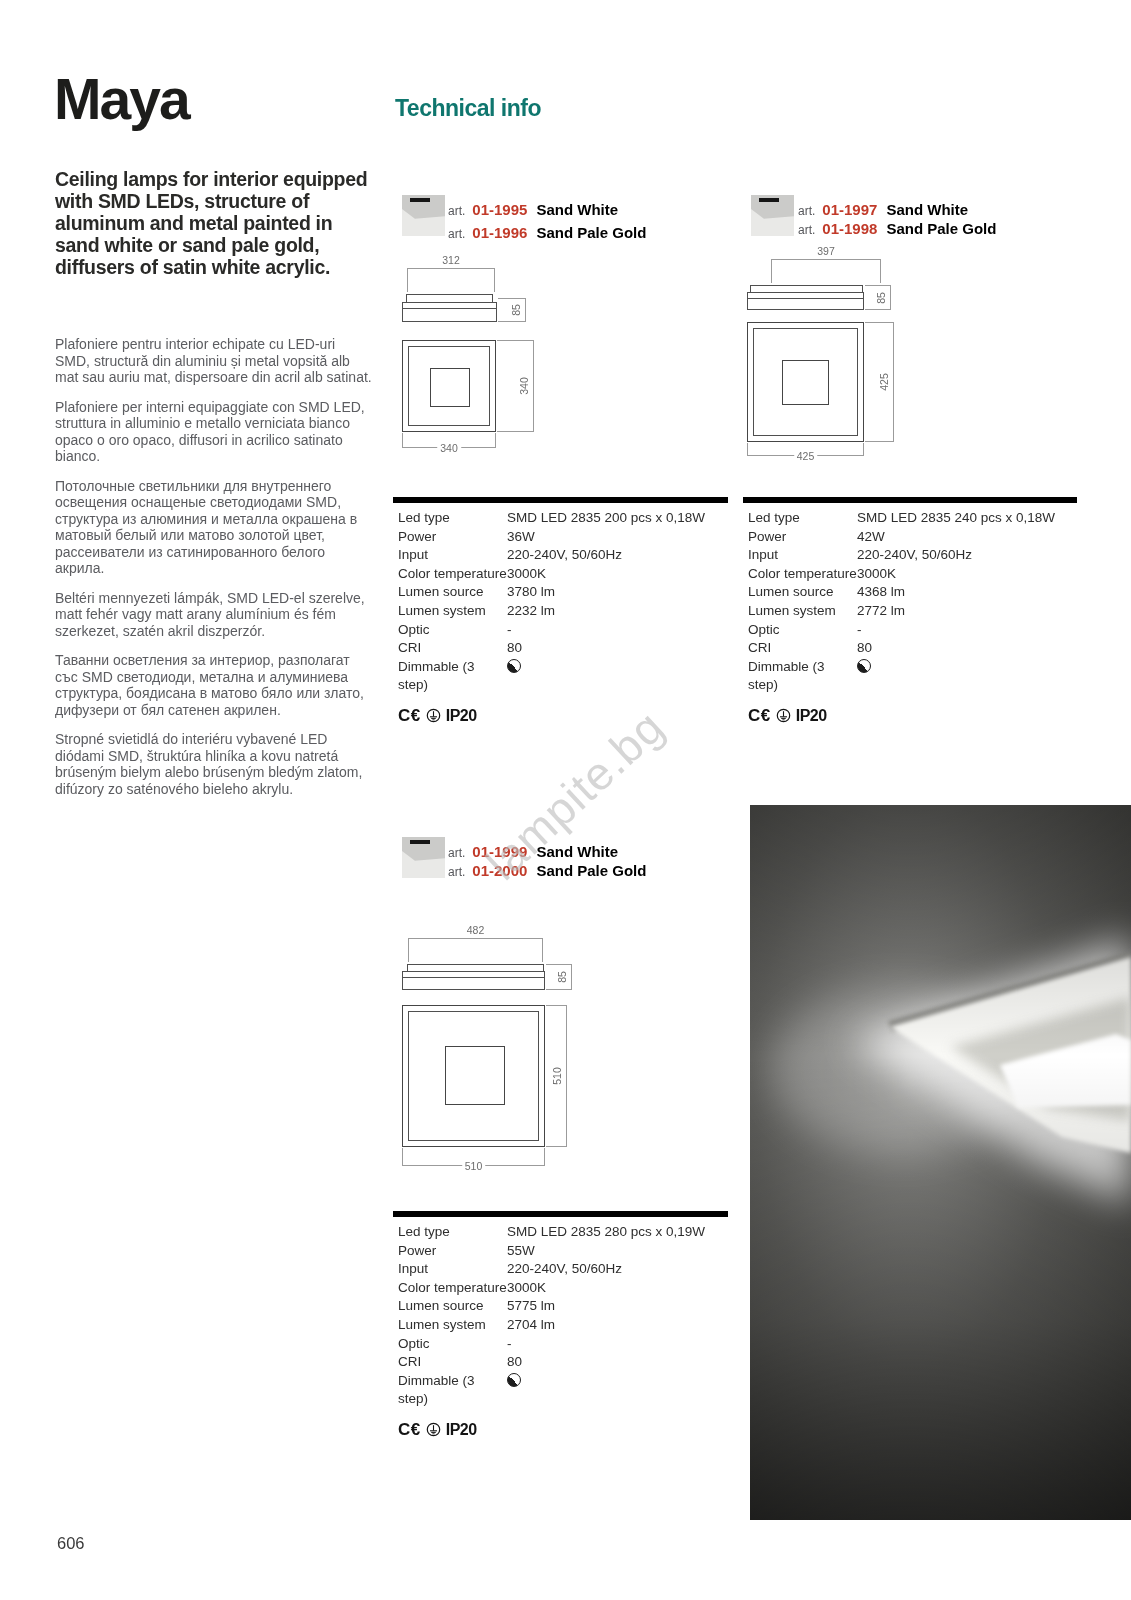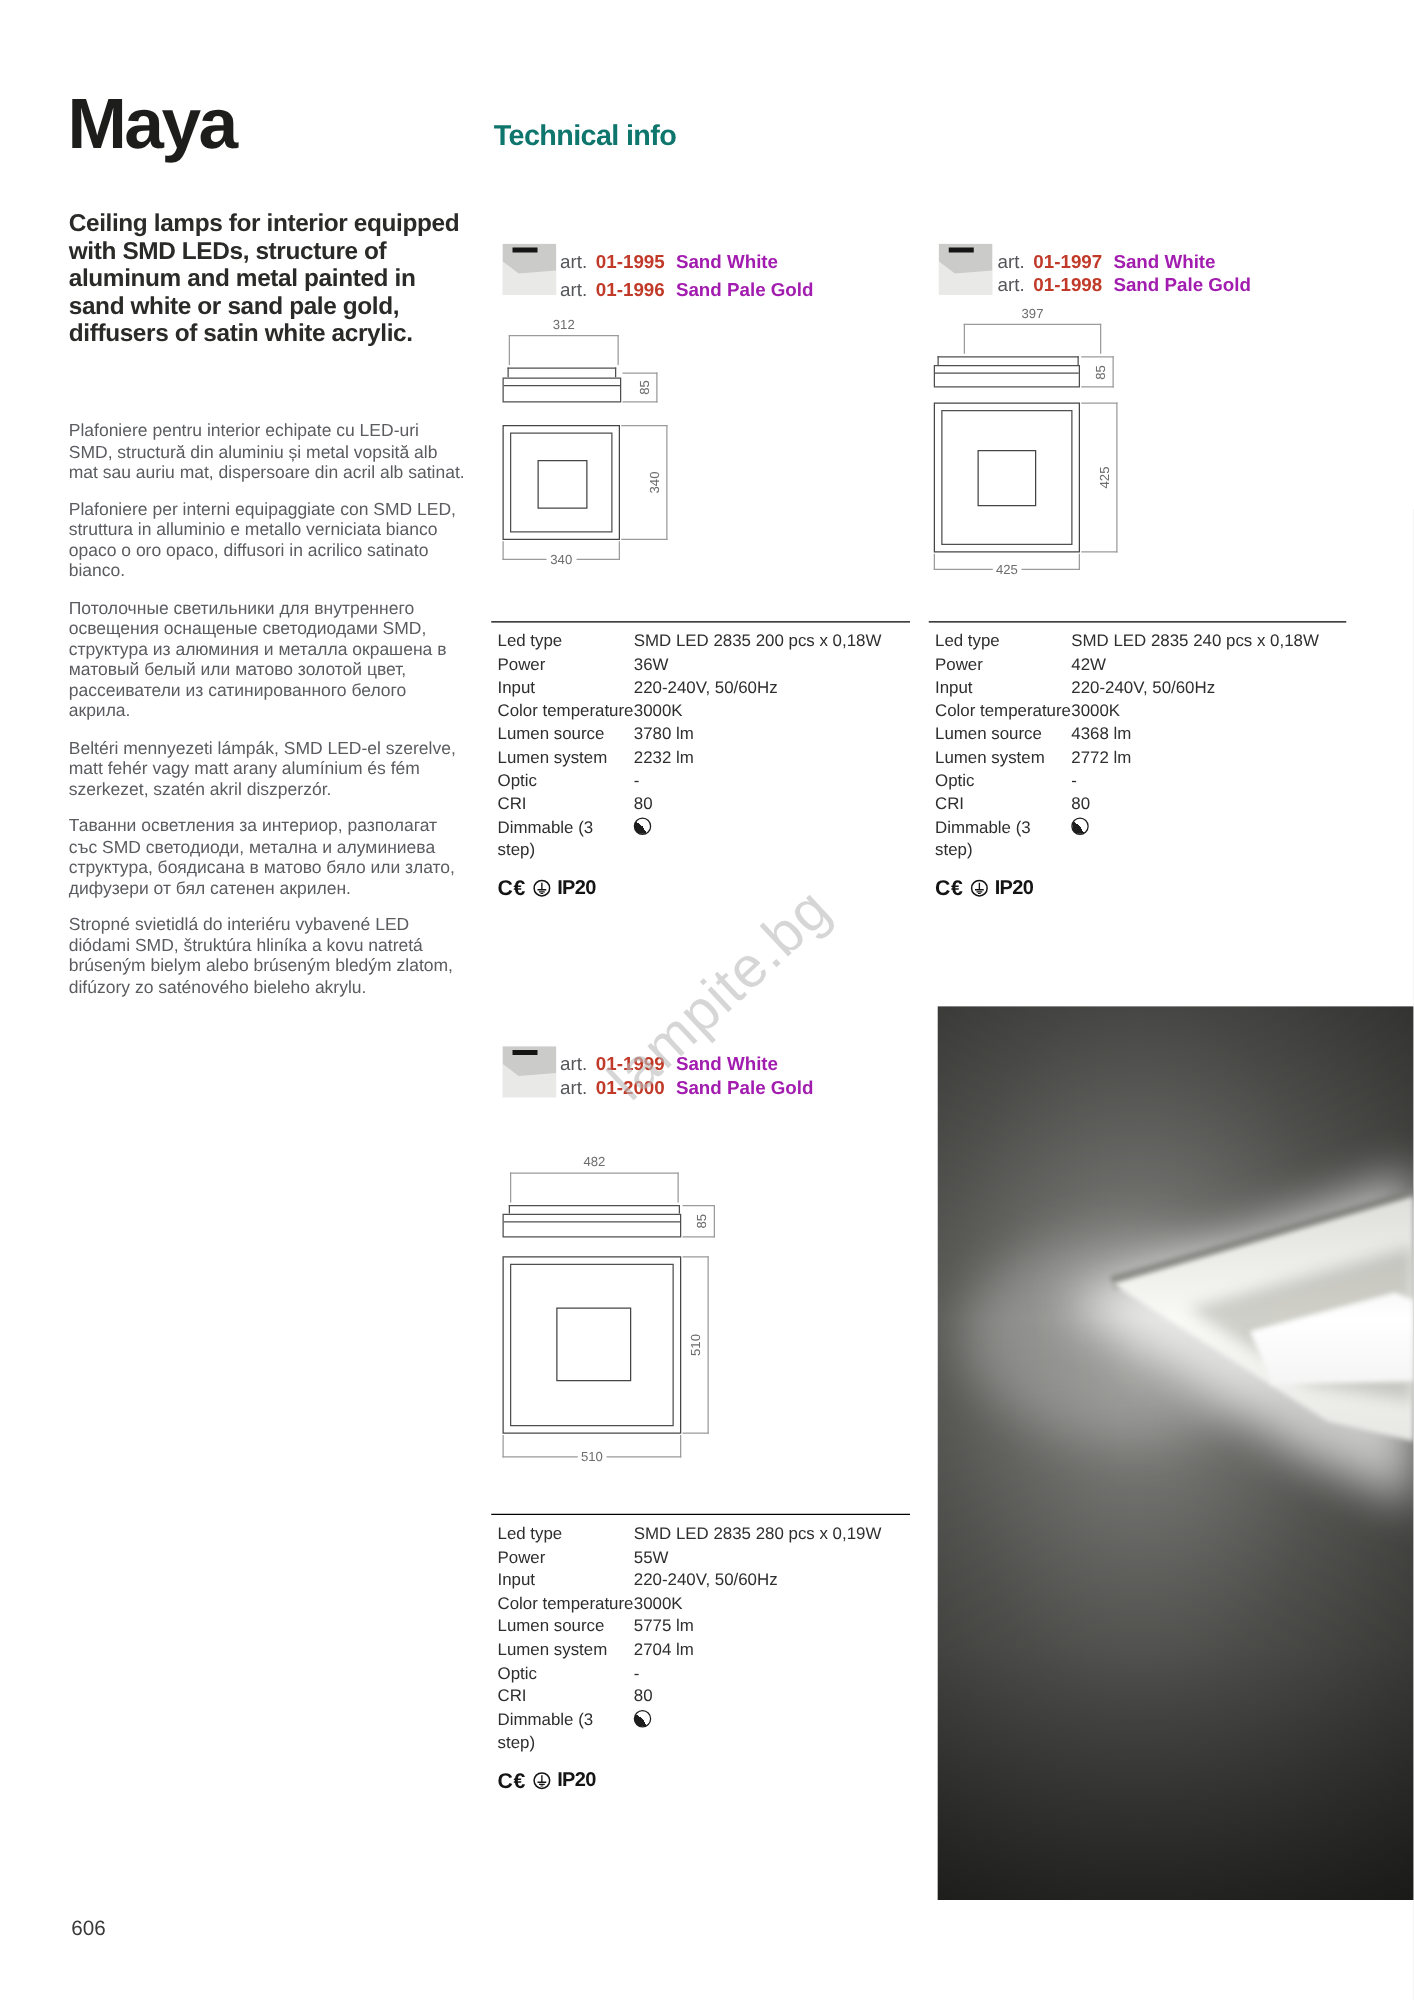--- a/index.html
+++ b/index.html
@@ -20,23 +20,23 @@
     font-size:14px;line-height:1.18;color:#5b5c60;}
   .translations p{margin:0 0 13px 0;}
   
   .thumb{position:absolute;width:43px;height:41px;background:#e9e9e7;overflow:hidden;}
   .thumb::before{content:"";position:absolute;inset:0;
     background:#cbcbc9;clip-path:polygon(0 0,100% 0,100% 52%,30% 58%,0 34%);}
   .thumb::after{content:"";position:absolute;left:19%;top:7%;width:46%;height:11%;
     background:#151515;}
   
   .art-row{position:absolute;font-size:15px;white-space:nowrap;}
-  .art-label{color:#55565a;font-size:15px;padding-right:7px;}
+  .art-label{color:#55565a;font-size:12px;padding-right:7px;}
   .art-num{color:#c13a29;font-weight:bold;padding-right:9px;}
-  .art-finish{color:#a21caf;font-weight:bold;margin-top:28px;}
+  .art-finish{color:#000000;font-weight:bold;margin-top:28px;}
   
   .plate{position:absolute;border:1px solid #4f4f4f;border-bottom:none;background:#fff;box-sizing:border-box;}
   .pbody{position:absolute;border:1.3px solid #4f4f4f;background:#fff;box-sizing:border-box;}
   .pbody i{position:absolute;left:0;right:0;top:5px;border-top:1px solid #4f4f4f;}
   .sq{position:absolute;border:1.6px solid #454545;background:#fff;box-sizing:border-box;}
   .sq i{position:absolute;inset:5px;border:1px solid #4f4f4f;}
   .sqc{position:absolute;border:1.6px solid #454545;background:#fff;box-sizing:border-box;}
   .dimh{position:absolute;border-top:1px solid #9b9b9b;height:0;}
   .dimh::before,.dimh::after{content:"";position:absolute;width:1px;background:#9b9b9b;height:var(--ext,8px);}
   .dimh::before{left:0;} .dimh::after{right:0;}
@@ -45,21 +45,21 @@
   .dimh .dlab{position:absolute;left:50%;transform:translateX(-50%);top:-15px;
     font-size:10.5px;color:#6d6d6d;background:#fff;padding:0 3px;white-space:nowrap;}
   .dimh.lbl-on .dlab{top:-6px;}
   .dimv{position:absolute;border-left:1px solid #9b9b9b;width:0;}
   .dimv::before,.dimv::after{content:"";position:absolute;height:1px;background:#9b9b9b;
     width:var(--ext,8px);left:calc(-1 * var(--ext,8px));}
   .dimv::before{top:0;} .dimv::after{bottom:0;}
   .dimv .dlab{position:absolute;top:50%;left:-10px;transform:translate(-50%,-50%) rotate(-90deg);
     font-size:10.5px;color:#6d6d6d;white-space:nowrap;}
   
-  .spec-table{position:absolute;border-top:1px solid #000000;padding:6px 0 0 5px;box-sizing:border-box;}
+  .spec-table{position:absolute;border-top:6px solid #000000;padding:6px 0 0 5px;box-sizing:border-box;}
   .srow{display:flex;line-height:18.6px;font-size:13.5px;color:#2e2e2e;}
   .sl{width:109px;flex:0 0 109px;}
   .sv{flex:1;}
   .dimmable-icon{display:inline-block;width:12px;height:12px;border-radius:50%;
     border:1.5px solid #1d1d1d;vertical-align:-2px;
     background:conic-gradient(from 0deg, transparent 0deg 150deg, #1d1d1d 150deg 305deg, transparent 305deg 360deg);}
   .certs{display:flex;align-items:center;gap:5px;margin-top:11px;}
   .ce{font-size:17px;font-weight:600;letter-spacing:0.5px;color:#141414;}
   .earth-icon{display:inline-block;}
   .ipx{font-size:16px;font-weight:bold;letter-spacing:-0.5px;color:#141414;}

